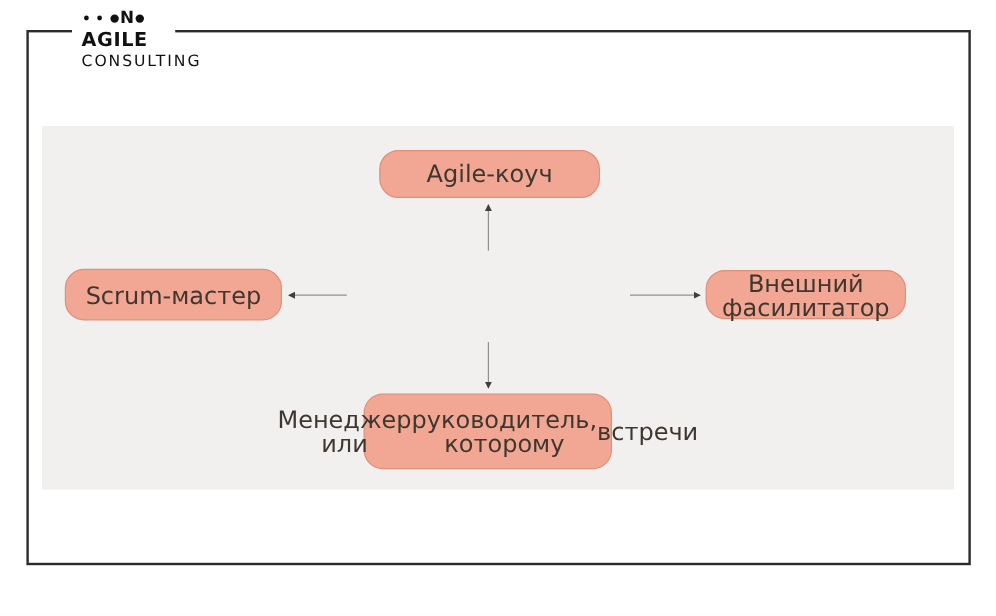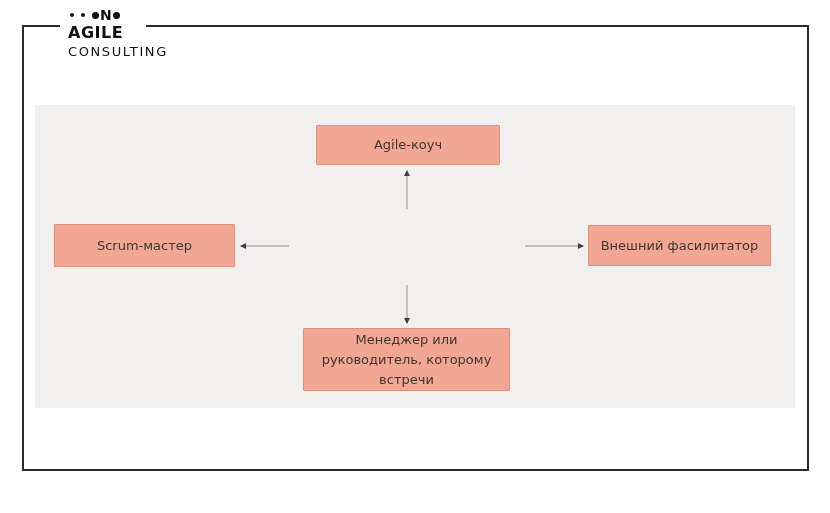--- a/index.html
+++ b/index.html
@@ -84,43 +84,43 @@
     z-index: 1;
   }
 
   
   .node {
     position: absolute;
     display: flex;
     align-items: center;
     justify-content: center;
     text-align: center;
-    border-radius: 1px;
-    font-size: 13px;
+    border-radius: 16px;
+    font-size: 20px;
     color: var(--node-text, #3f372f);
     line-height: 20px;
     z-index: 2;
   }
   .node-satellite {
     background: var(--node-fill, #f2a795);
     border: 1px solid var(--node-border, #de8e7a);
   }
   .node-center {
     background: var(--center-fill, #f0a76e);
     border: 1px solid var(--center-border, #d98e52);
     font-weight: 700;
     color: var(--center-text, #3a342c);
     line-height: 21px;
     flex-direction: column;
   }
 
   .node-top     { left: 281px; top: 20px;  width: 184px; height: 40px; }
   .node-left    { left: 19px;  top: 119px; width: 181px; height: 43px; text-align: center; }
-  .node-right   { left: 553px; top: 120px; width: 183px; height: 41px; }
-  .node-bottom  { left: 268px; top: 223px; width: 207px; height: 63px; flex-direction: column; }
+  .node-right   { left: 553px; top: 120px; width: 167px; height: 41px; }
+  .node-bottom  { left: 268px; top: 223px; width: 207px; height: 63px; }
   .node-middle  { left: 254px; top: 104px; width: 236px; height: 76px; }
 
   
   .arrows {
     position: absolute;
     left: 0; top: 0;
     width: 760px;
     height: 303px;
     z-index: 1;
     pointer-events: none;

